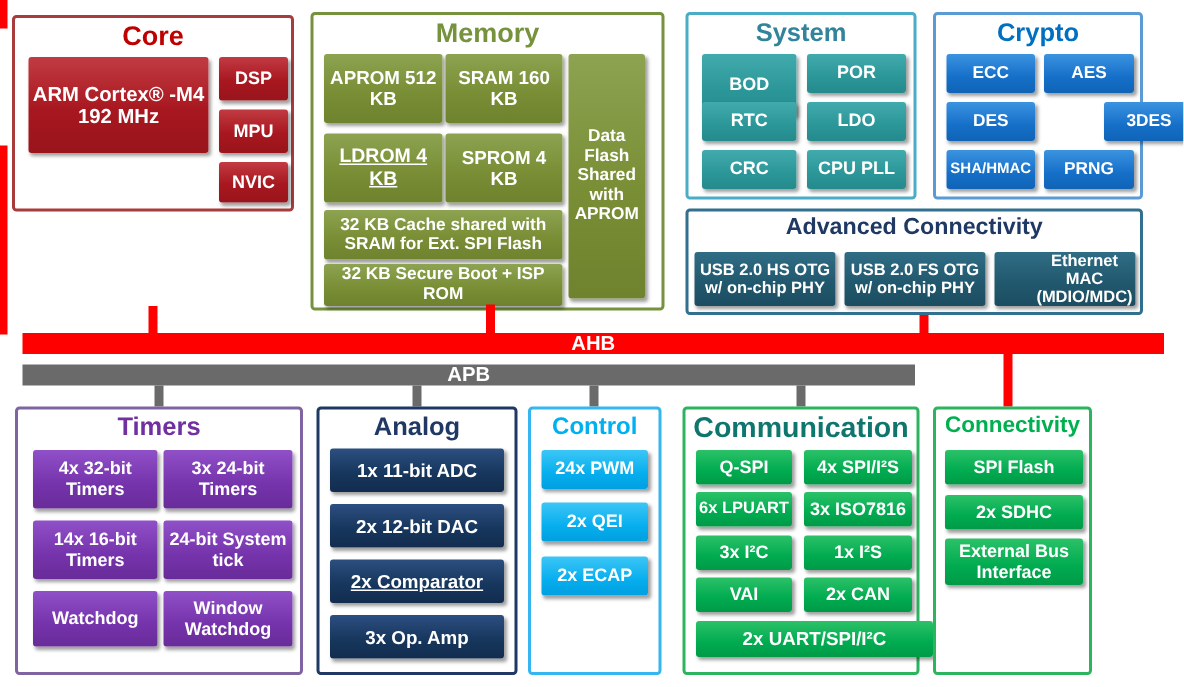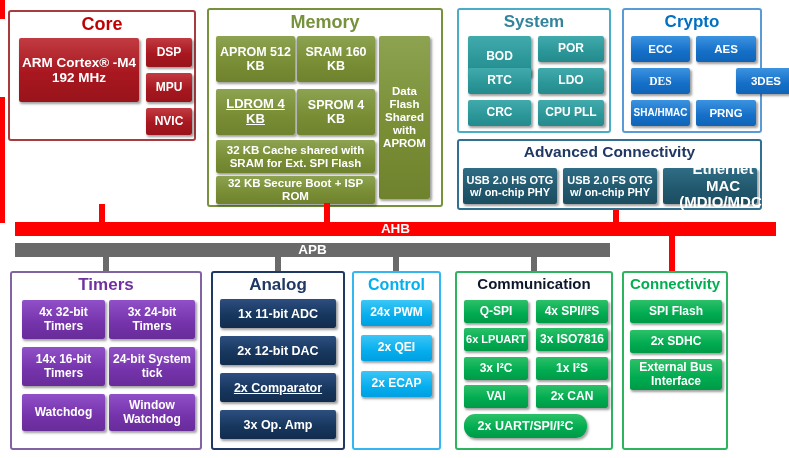--- a/index.html
+++ b/index.html
@@ -24,21 +24,21 @@
   
   .b-core{border-color:#a83c3c;} .t-core{color:#c00000;font-size:18px;}
   .b-dma{border-color:#e98b3a;} .t-dma{color:#e36c0a;font-size:18px;}
   .b-mem{border-color:#76923c;} .t-mem{color:#76923c;font-size:18px;}
   .b-sys{border-color:#4bacc6;} .t-sys{color:#31849b;}
   .b-cry{border-color:#5b9bd5;} .t-cry{color:#0070c0;}
   .b-adv{border-color:#31708f;} .t-adv{color:#1f3864;font-size:15.5px;}
   .b-tim{border-color:#8064a2;} .t-tim{color:#7030a0;}
   .b-ana{border-color:#1f3864;} .t-ana{color:#1f3864;}
   .b-con{border-color:#35b6f0;} .t-con{color:#00b0f0;font-size:16px;}
-  .b-com{border-color:#2db45e;} .t-com{color:#0f172a;font-size:15px;}
+  .b-com{border-color:#2db45e;} .t-com{color:#0f766e;font-size:19px;}
   .b-cty{border-color:#2db45e;} .t-cty{color:#00b050;font-size:15px;}
   .bus{position:absolute;color:#fff;font-weight:bold;text-align:center;}
   .stub{position:absolute;}
 </style>
 </head>
 <body>
 
 <div class="canvas">
 
   <div class="stub" style="left:0;top:0;width:5px;height:19px;background:#ff0000;"></div>
@@ -71,31 +71,31 @@
     <div class="chip c-teal" style="left:9px;top:58px;width:63px;height:26px;">RTC</div>
     <div class="chip c-teal" style="left:79px;top:58px;width:66px;height:26px;">LDO</div>
     <div class="chip c-teal" style="left:9px;top:90px;width:63px;height:26px;">CRC</div>
     <div class="chip c-teal" style="left:79px;top:90px;width:66px;height:26px;">CPU PLL</div>
   </div>
 
   <div class="group b-cry" style="left:622px;top:8px;width:140px;height:125px;">
     <div class="gtitle t-cry">Crypto</div>
     <div class="chip c-blue" style="left:7px;top:26px;width:59px;height:26px;font-size:11.5px;">ECC</div>
     <div class="chip c-blue" style="left:72px;top:26px;width:60px;height:26px;font-size:11.5px;">AES</div>
-    <div class="chip c-blue" style="left:7px;top:58px;width:59px;height:26px;font-size:11.5px;font-family:Liberation Serif, serif;">DES</div>
+    <div class="chip c-blue" style="left:7px;top:58px;width:59px;height:26px;font-size:11.5px;">DES</div>
     <div class="chip c-blue" style="left:72px;top:58px;width:60px;height:26px;font-size:11.5px;margin-left:40px;">3DES</div>
     <div class="chip c-blue" style="left:7px;top:90px;width:59px;height:26px;font-size:10px;">SHA/HMAC</div>
     <div class="chip c-blue" style="left:72px;top:90px;width:60px;height:26px;font-size:11.5px;">PRNG</div>
   </div>
 
   <div class="group b-adv" style="left:457px;top:139px;width:305px;height:71px;">
     <div class="gtitle t-adv">Advanced Connectivity</div>
     <div class="chip c-steel" style="left:4px;top:27px;width:94px;height:36px;font-size:11px;">USB 2.0 HS OTG w/ on-chip PHY</div>
     <div class="chip c-steel" style="left:104px;top:27px;width:94px;height:36px;font-size:11px;">USB 2.0 FS OTG w/ on-chip PHY</div>
-    <div class="chip c-steel" style="left:204px;top:27px;width:94px;height:36px;font-size:15px;padding-left:28px;">Ethernet MAC (MDIO/MDC)</div>
+    <div class="chip c-steel" style="left:204px;top:27px;width:94px;height:36px;font-size:11px;padding-left:28px;">Ethernet MAC (MDIO/MDC)</div>
   </div>
 
   <div class="stub" style="left:99px;top:204px;width:6px;height:18px;background:#ff0000;"></div>
   <div class="stub" style="left:324px;top:203px;width:6px;height:19px;background:#ff0000;"></div>
   <div class="stub" style="left:613px;top:210px;width:6px;height:12px;background:#ff0000;"></div>
 
   <div class="bus" style="left:15px;top:222px;width:761px;height:14px;background:#ff0000;font-size:13.5px;line-height:14px;">AHB</div>
 
   <div class="stub" style="left:669px;top:236px;width:6px;height:35px;background:#ff0000;"></div>
 
@@ -134,21 +134,21 @@
   <div class="group b-com" style="left:455px;top:271px;width:158px;height:179px;">
     <div class="gtitle t-com">Communication</div>
     <div class="chip c-green" style="left:7px;top:27px;width:64px;height:23px;">Q-SPI</div>
     <div class="chip c-green" style="left:79px;top:27px;width:72px;height:23px;">4x SPI/I²S</div>
     <div class="chip c-green" style="left:7px;top:55px;width:64px;height:23px;font-size:11px;">6x LPUART</div>
     <div class="chip c-green" style="left:79px;top:55px;width:72px;height:23px;">3x ISO7816</div>
     <div class="chip c-green" style="left:7px;top:84px;width:64px;height:23px;">3x I²C</div>
     <div class="chip c-green" style="left:79px;top:84px;width:72px;height:23px;">1x I²S</div>
     <div class="chip c-green" style="left:7px;top:112px;width:64px;height:23px;">VAI</div>
     <div class="chip c-green" style="left:79px;top:112px;width:72px;height:23px;">2x CAN</div>
-    <div class="chip c-green" style="left:7px;top:141px;width:123px;height:24px;font-size:12.5px;border-radius:11px;">2x UART/SPI/I²C</div>
+    <div class="chip c-green" style="left:7px;top:141px;width:158px;height:24px;font-size:12.5px;">2x UART/SPI/I²C</div>
   </div>
 
   <div class="group b-cty" style="left:622px;top:271px;width:106px;height:179px;">
     <div class="gtitle t-cty">Connectivity</div>
     <div class="chip c-green" style="left:6px;top:27px;width:92px;height:23px;">SPI Flash</div>
     <div class="chip c-green" style="left:6px;top:57px;width:92px;height:23px;">2x SDHC</div>
     <div class="chip c-green" style="left:6px;top:86px;width:92px;height:31px;">External Bus Interface</div>
   </div>
 
 </div>

